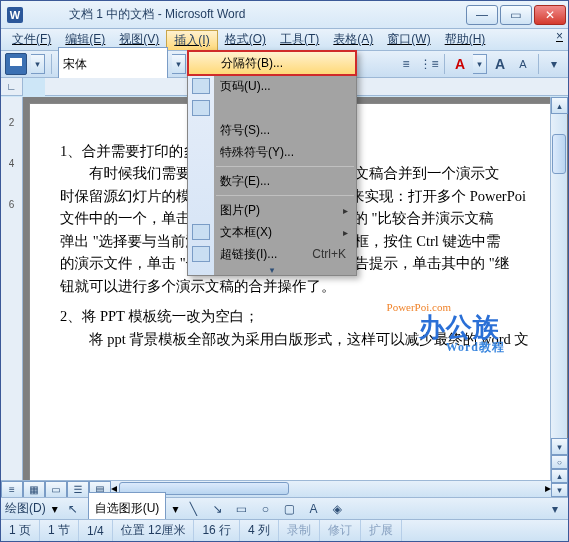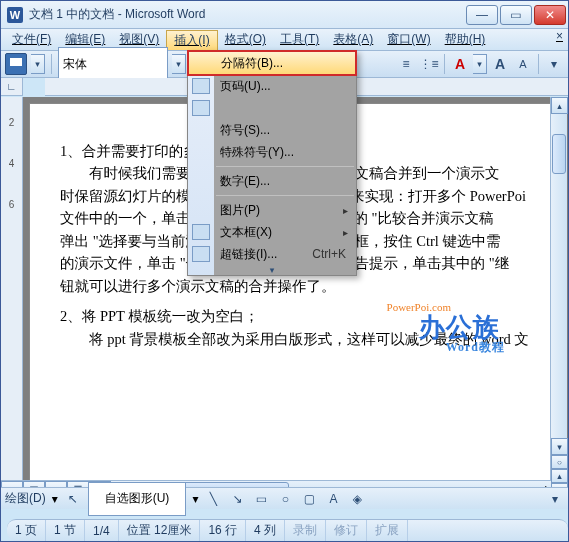--- a/index.html
+++ b/index.html
@@ -1,20 +1,20 @@
 <!DOCTYPE html>
 <html><head>
 <meta charset="utf-8">
 <style>
 * { box-sizing: border-box; margin: 0; padding: 0; }
 body { font-family: "Microsoft YaHei", SimSun, Tahoma, sans-serif; font-size: 12px; overflow: hidden; background: #fff; }
 .window { width: 569px; height: 542px; border: 1px solid #3b5998; background: #cde6f7; position: relative; }
 .titlebar { height: 28px; background: linear-gradient(#eaf3fb,#d7e8f7); display: flex; align-items: center; padding: 0 2px 0 6px; border-bottom: 1px solid #9db8d6; }
 .titlebar .icon-w { width: 16px; height: 16px; background: #2b579a; color: #fff; font: bold 11px/16px Arial; text-align: center; margin-right: 6px; border-radius:2px;}
-.titlebar .title { flex: 1; color: #1f3b5f; font-size: 12px; }
+.titlebar .title { flex: 1; color: #1f3b5f; font-size: 12px; margin-left: 40px; }
 .winctrls { display: flex; }
 .winctrls .btn { width: 32px; height: 20px; margin-left: 2px; border: 1px solid #6a8bb5; background: linear-gradient(#f6fbff,#cfe3f5); border-radius: 3px; display:flex;align-items:center;justify-content:center; color:#2d4e76;}
 .winctrls .btn.close { background: linear-gradient(#f08b8b,#d43b2e); color: #fff; border-color:#a82a20;}
 .menubar { height: 22px; background: linear-gradient(#e9f2fb,#d0e4f5); border-bottom: 1px solid #9db8d6; display: flex; align-items: stretch; padding-left: 4px; text-decoration: underline; }
 .menubar .mitem { padding: 0 7px; display:flex;align-items:center; color:#1f3b5f; cursor:default;}
 .menubar .mitem.active { background: linear-gradient(#fff1cf,#ffd978); border:1px solid #c9a54a; border-bottom:none; margin-top:1px;}
 .menubar .end { margin-left:auto; padding:0 5px; color:#1f3b5f;}
 .tb { height: 27px; background: linear-gradient(#e6f0fa,#c9def2); border-bottom:1px solid #9db8d6; display:flex; align-items:center; padding:0 4px; gap:4px;}
 .tb .save { width:22px; height:22px; background:#3b70b3; border:1px solid #2a5083; border-radius:2px; position:relative;}
 .tb .save::after{content:"";position:absolute;inset:4px 4px 8px 4px;background:#fff;}
@@ -38,25 +38,25 @@
 .ruler-v{ width:22px; background:#e6eef7; border-right:1px solid #9db8d6;display:flex;flex-direction:column;align-items:center;padding-top:20px;gap:30px;color:#555;font-size:10px;}
 .page{ background:#fff; margin:6px; flex:1; border:1px solid #888; padding:36px 18px 12px 30px; position:relative; overflow:hidden; font-family: SimSun; font-size:14.5px; line-height:1.55; color:#000;}
 .page p{ margin:0;}
 .page .watermark{ position:absolute; right:56px; top:210px; font-size:26px; font-weight:bold; color:#2a6fd6; text-align:center; line-height:1.05; letter-spacing:1px; pointer-events:none;}
 .page .watermark .row1{ color:#2a6fd6;}
 .page .watermark .row2{ font-size:12px; color:#3a86de;margin-left:32px; }
 .page .wm-small{ position:absolute; right:110px; top:195px; font-size:11px; color:#f0832a; font-family:Tahoma;}
 .scrollv{ position:absolute; right:1px; top:96px; bottom:44px; width:17px; background:linear-gradient(90deg,#e6f0fa,#cde2f4); border-left:1px solid #9db8d6;display:flex;flex-direction:column;}
 .scrollv .sbtn, .scrollh .sbtn{ height:17px;width:17px;background:linear-gradient(#f1f7fd,#cde2f4);border:1px solid #7a9cc6;display:flex;align-items:center;justify-content:center;font-size:9px;color:#2d4e76;}
 .scrollv .thumb{ flex:0 0 auto; height:40px; margin:20px 1px 0 1px; background:linear-gradient(90deg,#dceafc,#b9d5f0); border:1px solid #7a9cc6; border-radius:3px;}
-.scrollh-wrap{ position:absolute; left:0; right:0; bottom:32px; height:22px; background:linear-gradient(#e6f0fa,#cde2f4); border-top:1px solid #9db8d6;display:flex;align-items:center; padding:0 4px; gap:6px;}
+.scrollh-wrap{ position:absolute; left:0; right:0; bottom:22px; height:22px; background:linear-gradient(#e6f0fa,#cde2f4); border-top:1px solid #9db8d6;display:flex;align-items:center; padding:0 4px; gap:6px;}
 .scrollh-wrap .drawlbl{ font-size:12px; color:#1f3b5f;}
-.scrollh-wrap .autobox{ height:34px; padding:0 16px; background:#fff; border:1px solid #7a9cc6; display:flex;align-items:center;}
+.scrollh-wrap .autobox{ height:34px; padding:0 6px; background:#fff; border:1px solid #7a9cc6; display:flex;align-items:center;}
 .scrollh-wrap .dicon{ width:18px;height:18px;border:1px solid transparent;display:flex;align-items:center;justify-content:center;color:#2d4e76;}
-.statusbar{ position:absolute; left:6px; right:0; bottom:0; height:22px; background:linear-gradient(#e6f0fa,#cde2f4); border-top:1px solid #9db8d6; display:flex;align-items:center; font-size:12px; color:#1f3b5f;border-radius:9px;}
+.statusbar{ position:absolute; left:0; right:0; bottom:0; height:22px; background:linear-gradient(#e6f0fa,#cde2f4); border-top:1px solid #9db8d6; display:flex;align-items:center; font-size:12px; color:#1f3b5f;}
 .statusbar .cell{ padding:0 8px; border-right:1px solid #b6cee8; height:100%; display:flex;align-items:center;}
 .statusbar .cell.dim{ color:#8aa3c2;}
 .scrollh-area{position:absolute;left:0;right:17px;bottom:44px;height:17px;background:linear-gradient(#e6f0fa,#cde2f4);border-top:1px solid #9db8d6;display:flex;}
 .scrollh-area .viewbtn{width:22px;height:17px;border:1px solid #7a9cc6;background:linear-gradient(#f1f7fd,#cde2f4);display:flex;align-items:center;justify-content:center;font-size:10px;color:#2d4e76;}
 .scrollh-area .track{flex:1;position:relative;}
 .scrollh-area .thumbh{position:absolute;left:2px;top:1px;height:13px;width:170px;background:linear-gradient(#dceafc,#b9d5f0);border:1px solid #7a9cc6;border-radius:3px;}
 </style>
 </head>
 <body>
 

